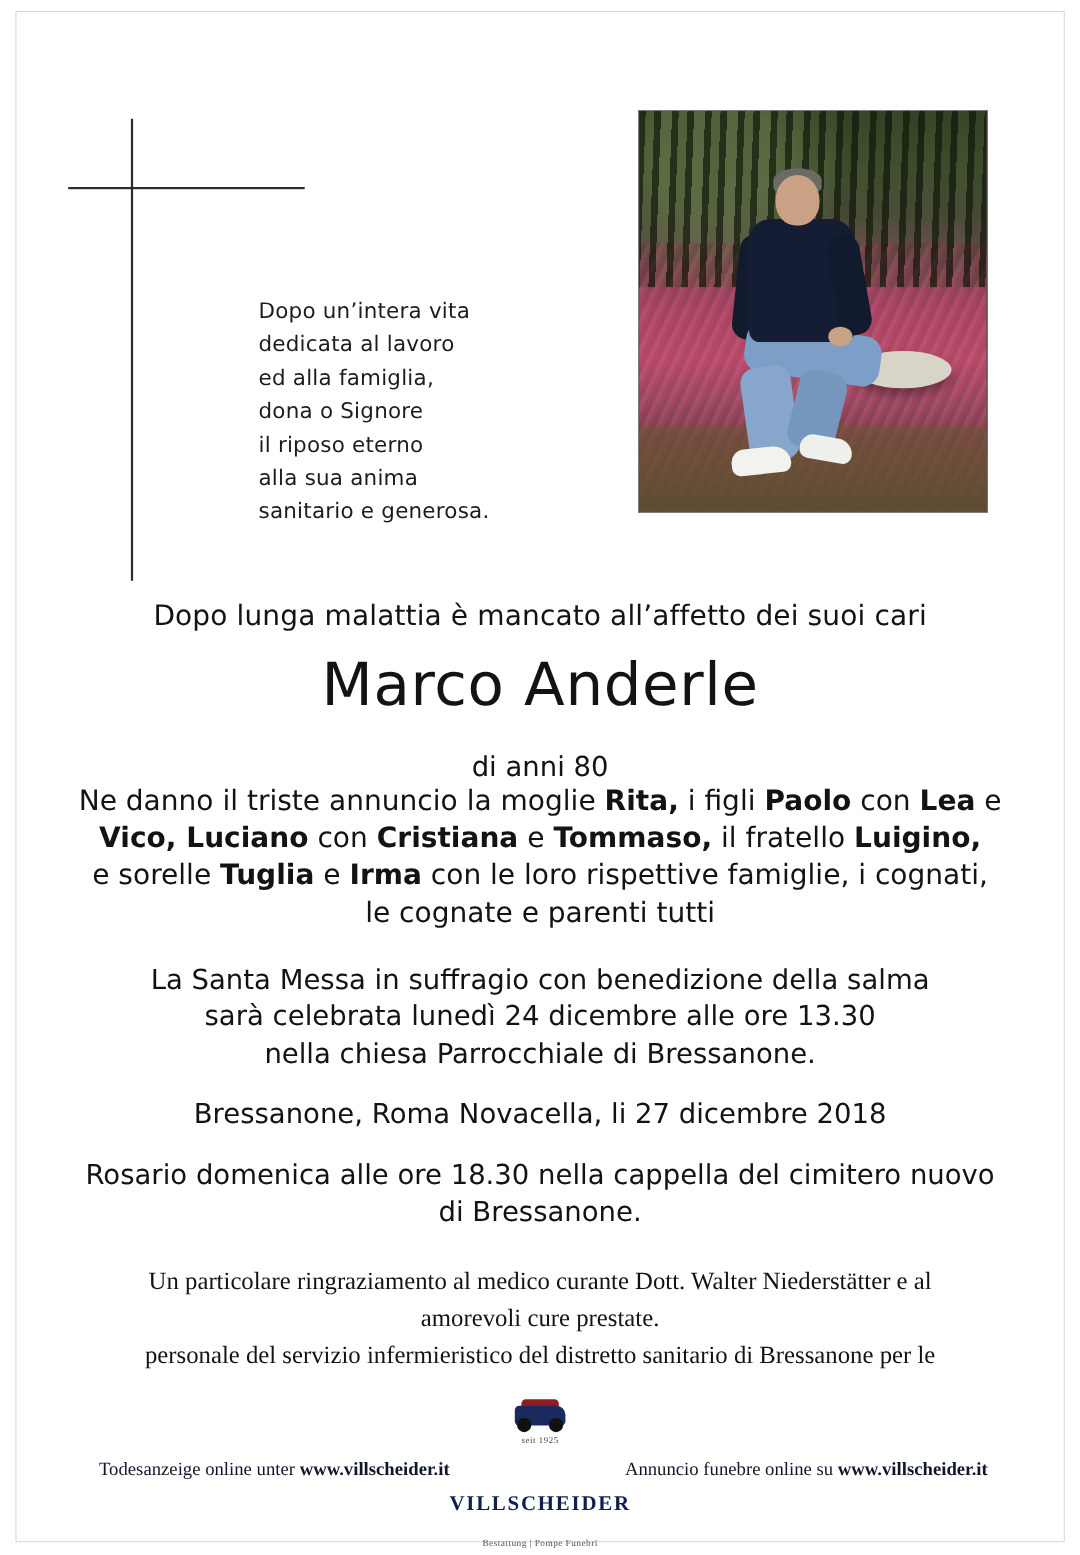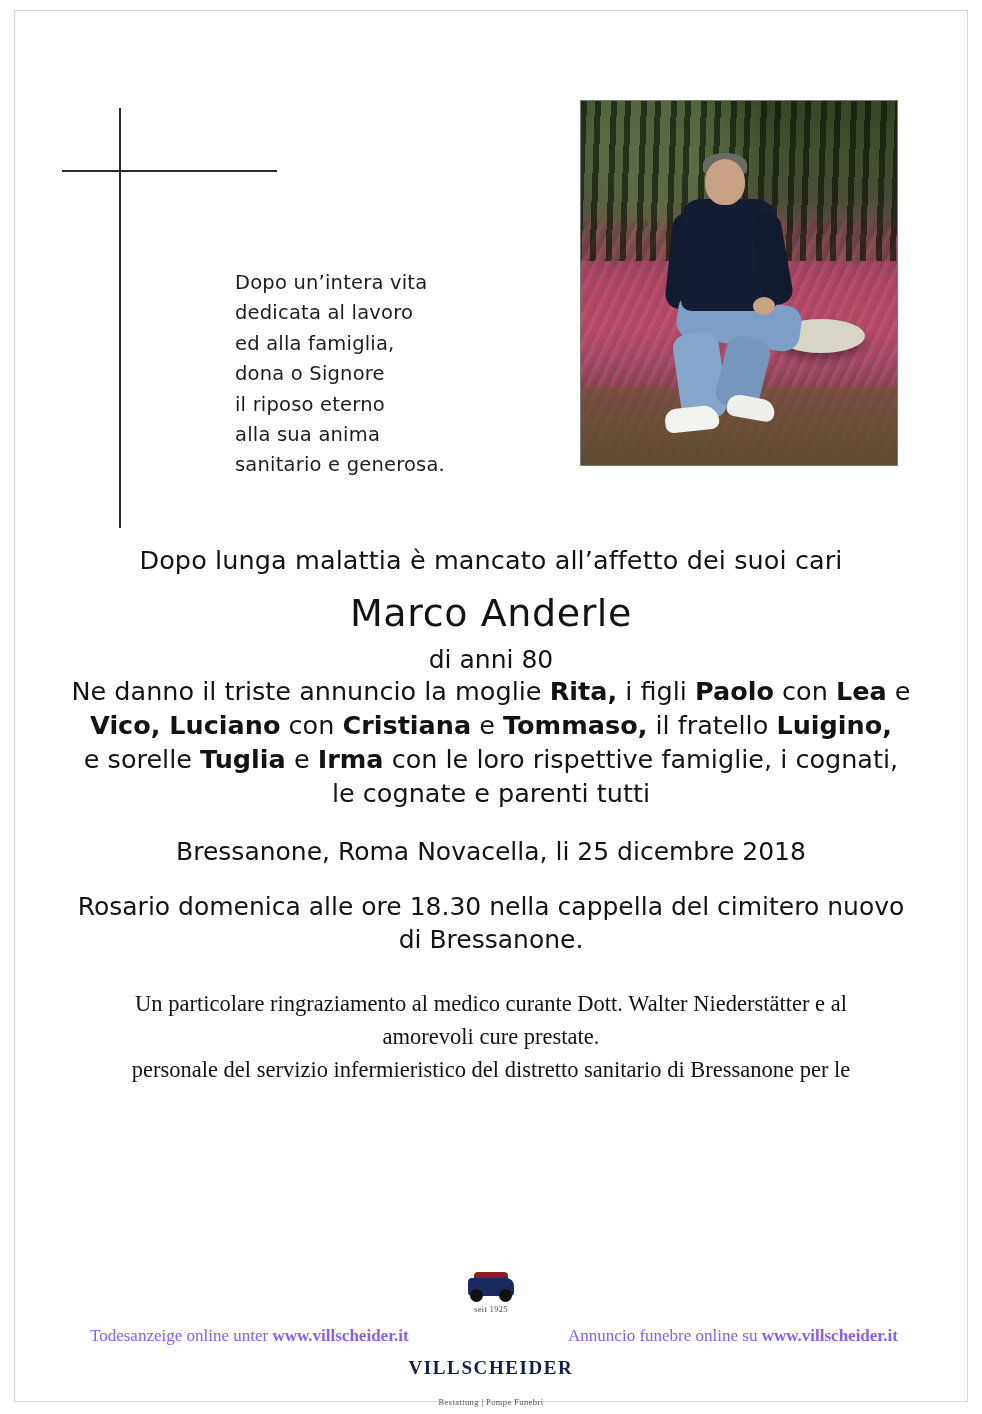--- a/index.html
+++ b/index.html
@@ -192,23 +192,23 @@
     top: 545px;
     text-align: center;
     color: #131313;
   }
   .line-intro {
     font-size: 25.5px;
     letter-spacing: .1px;
     margin-bottom: 16px;
   }
   .name {
-    font-size: 38px;
+    font-size: 54px;
     letter-spacing: .6px;
-    margin: 8px 0 10px;
+    margin: 8px 0 28px;
     font-weight: 400;
   }
   .age {
     font-size: 25px;
   }
   .family {
     font-size: 25.5px;
     line-height: 1.34;
     margin-bottom: 26px;
   }
@@ -291,21 +291,21 @@
     font-size: 8.5px;
     letter-spacing: .4px;
     color: #555;
     margin-top: 18px;
   }
   .foot-left, .foot-right {
     position: absolute;
     top: 44px;
     font-family: "Liberation Serif", serif;
     font-size: 17px;
-    color: #8b5cf6;
+    color: #0f172a;
   }
   .foot-left { left: 50px; }
   .foot-right { right: 44px; }
   .foot-left b, .foot-right b { font-weight: 700; }
 </style>
 </head>
 <body>
 
 <div class="page">
   <div class="page-border"></div>
@@ -356,22 +356,27 @@
 
     <div class="age">di anni 80</div>
 
     <div class="family">
       <span>Ne danno il triste annuncio la moglie </span><b>Rita,</b><span> i figli </span><b>Paolo</b><span> con </span><b>Lea</b><span> e</span><br>
       <b>Vico, Luciano</b><span> con </span><b>Cristiana</b><span> e </span><b>Tommaso,</b><span> il fratello </span><b>Luigino,</b><br>
       <span>e sorelle </span><b>Tuglia</b><span> e </span><b>Irma</b><span> con le loro rispettive famiglie, i cognati,</span><br>
       <span>le cognate e parenti tutti</span>
     </div>
 
-
-    <div class="place-date">Bressanone, Roma Novacella, li 25 dicembre 2018</div>
+    <div class="mass">
+      <div>La Santa Messa in suffragio con benedizione della salma</div>
+      <div>sarà celebrata lunedì 24 dicembre alle ore 13.30</div>
+      <div>nella chiesa Parrocchiale di Bressanone.</div>
+    </div>
+
+    <div class="place-date">Bressanone, Roma Novacella, li 27 dicembre 2018</div>
 
     <div class="rosary">
       <div>Rosario domenica alle ore 18.30 nella cappella del cimitero nuovo</div>
       <div>di Bressanone.</div>
     </div>
 
     <div class="thanks">
       <div>Un particolare ringraziamento al medico curante Dott. Walter Niederstätter e al</div>
       <div>amorevoli cure prestate.</div>
       <div>personale del servizio infermieristico del distretto sanitario di Bressanone per le</div>

